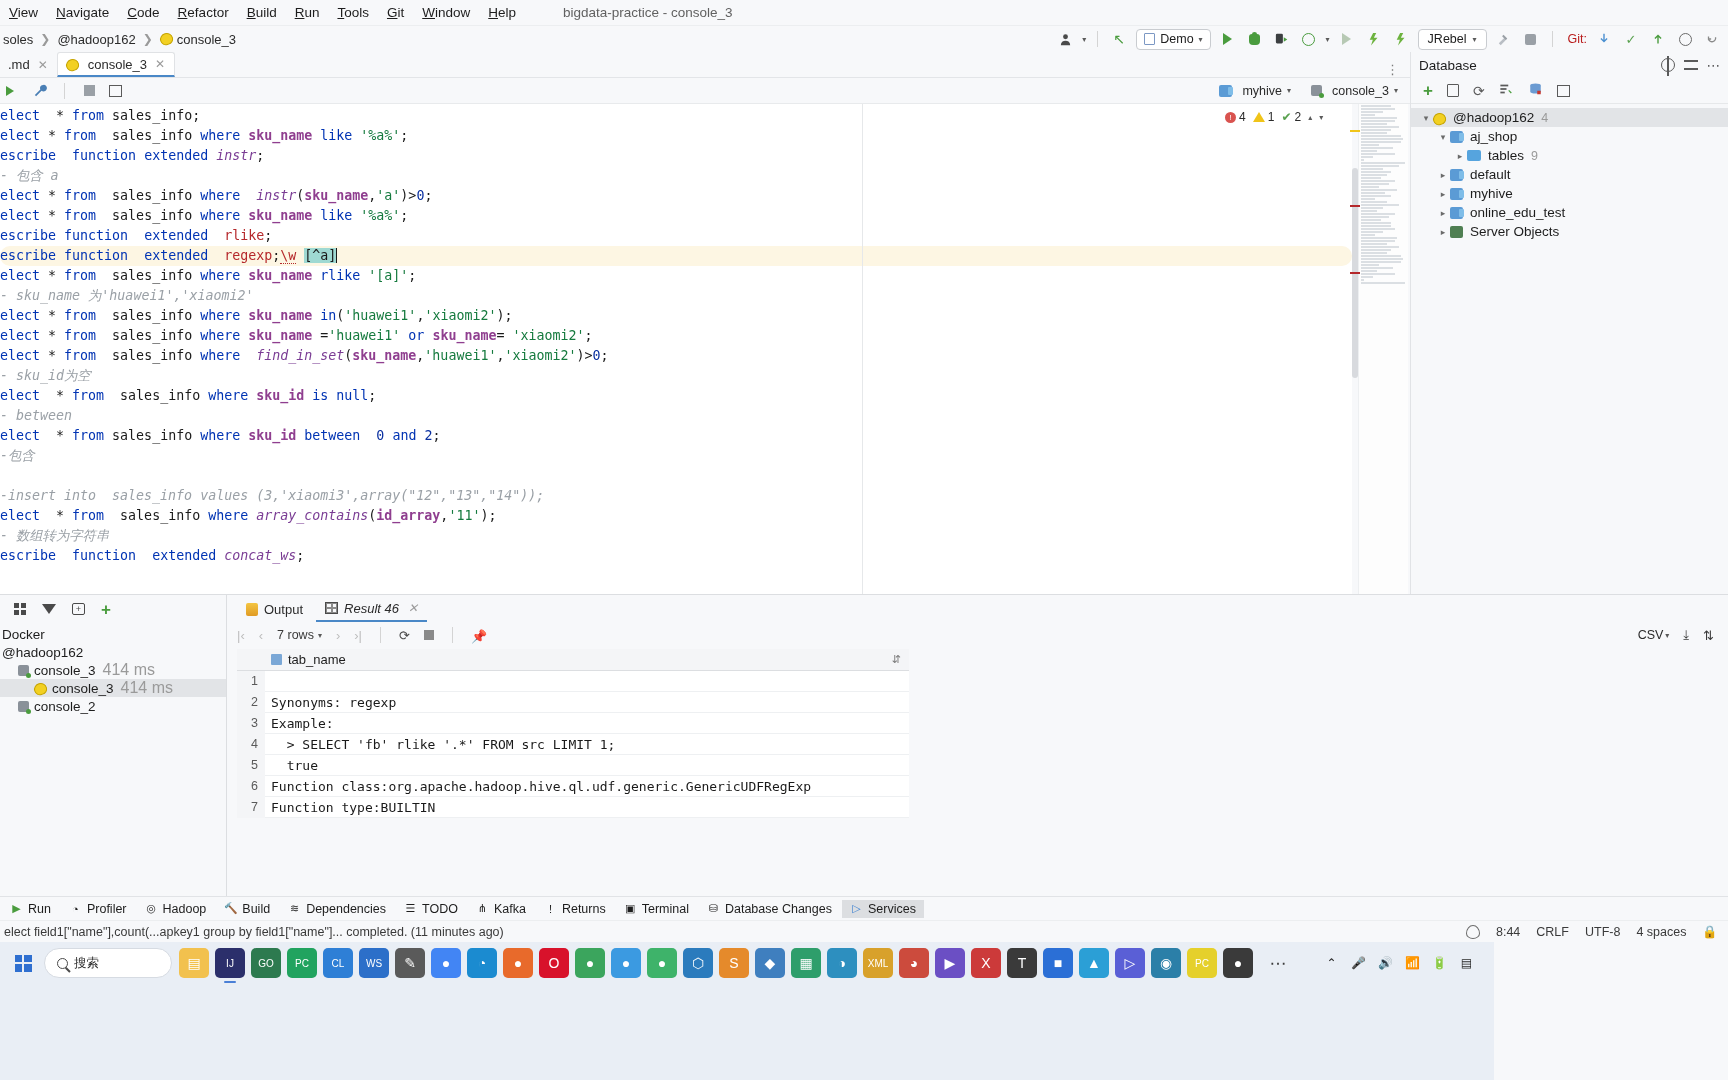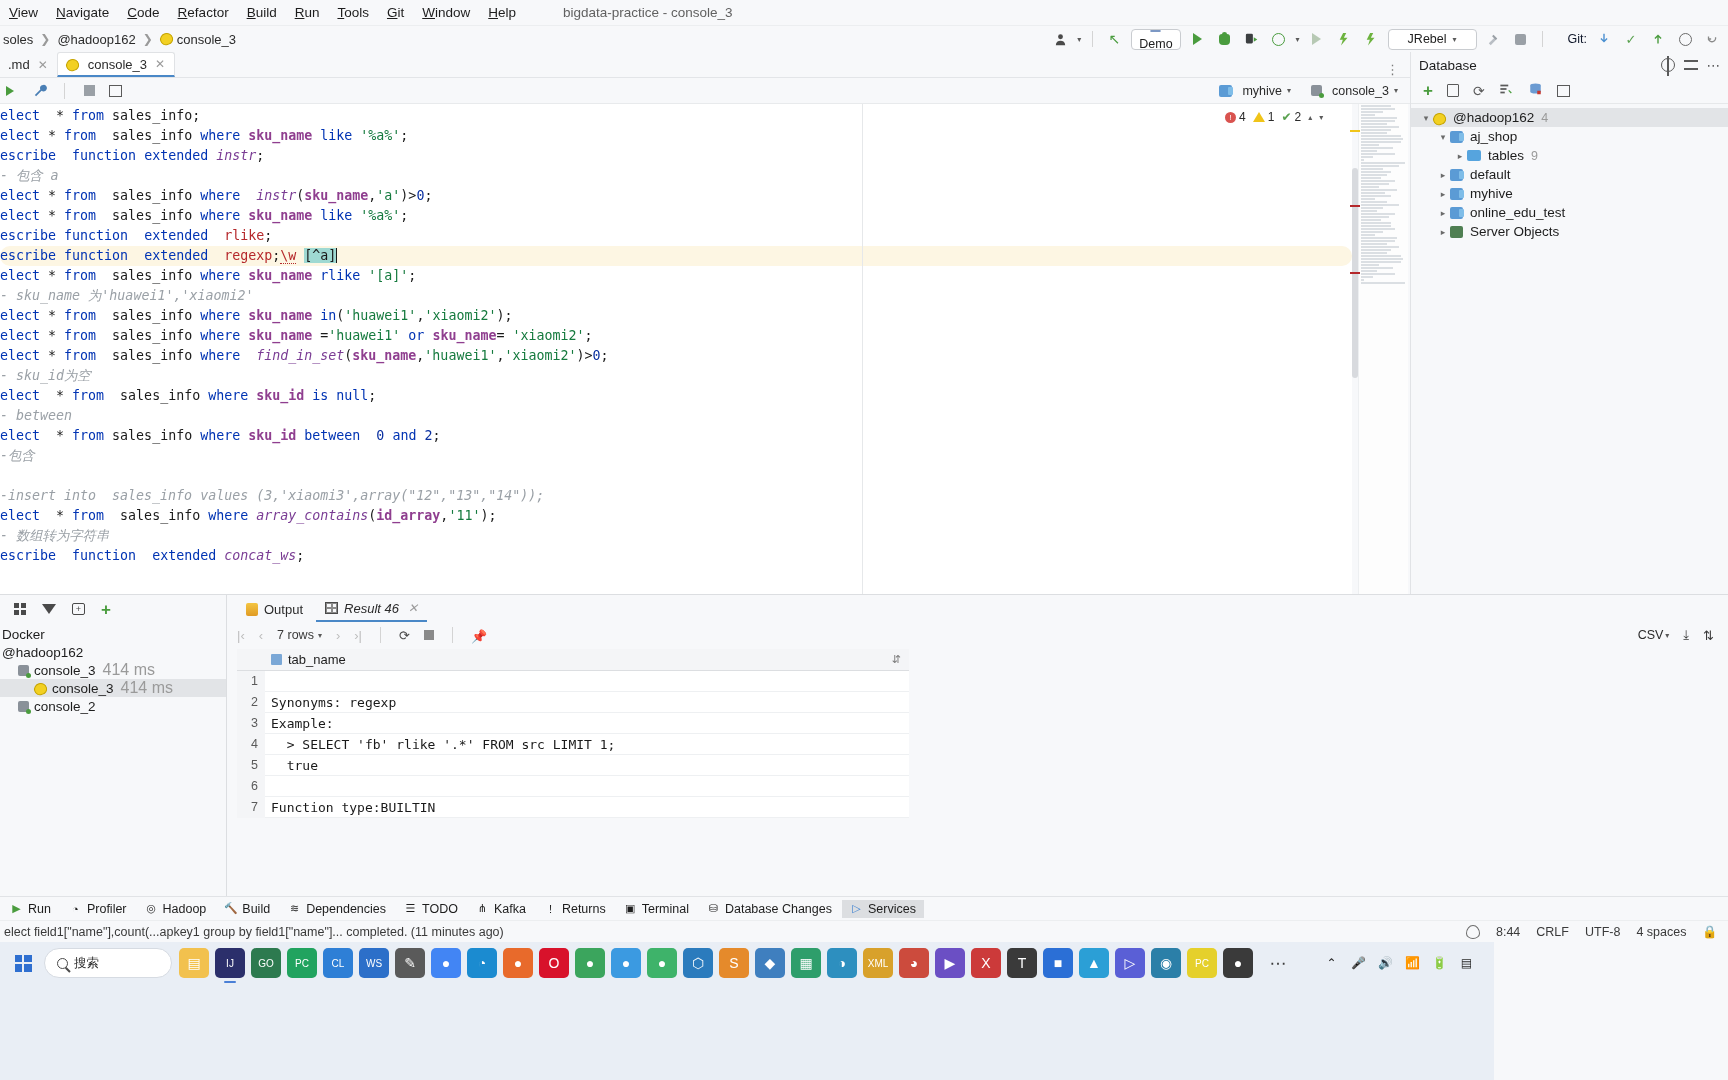--- a/index.html
+++ b/index.html
@@ -47,33 +47,33 @@
     padding-right: 6px;
   }
   .tbtn {
     display: inline-flex; align-items: center; justify-content: center;
     width: 20px; height: 20px; cursor: default;
   }
   .sepv { width: 1px; height: 16px; background: #d4d4d4; margin: 0 4px; }
   .runcfg {
     display: inline-flex; align-items: center; gap: 5px;
     border: 1px solid #c9ccd0; border-radius: 4px; background: #fff;
-    height: 21px; padding: 0 7px; font-size: 12.5px; color: #202020; flex-direction: column;
+    height: 21px; padding: 0 7px; font-size: 12.5px; color: #202020;
   }
   .runcfg .cfg-ico {
     width: 11px; height: 12px; background: #fff; border: 1.4px solid #7c98c4;
     border-radius: 1px; display: inline-block;
   }
   .caret { font-size: 8px; color: #5a5a5a; }
   .jrebel {
     display: inline-flex; align-items: center; gap: 6px;
     border: 1px solid #c9ccd0; border-radius: 4px; background: #fff;
-    height: 21px; padding: 0 19px; font-size: 12.5px; color: #202020;
-  }
-  .gitlbl { font-size: 12.5px; color: #0f172a; margin-left: 14px; }
+    height: 21px; padding: 0 9px; font-size: 12.5px; color: #202020;
+  }
+  .gitlbl { font-size: 12.5px; color: #b91c1c; margin-left: 4px; }
 
   
   .ico-play { width:0;height:0;border-left:9px solid #4a9c3e;border-top:6px solid transparent;border-bottom:6px solid transparent;}
   .ico-play.dim { border-left-color:#b7c9b4; }
   .ico-bug { width:11px;height:11px;background:#4a9c3e;border-radius:3px 3px 4px 4px; position:relative;}
   .ico-bug::before{content:"";position:absolute;top:-2px;left:3px;width:5px;height:4px;background:#4a9c3e;border-radius:50%;}
   .ico-bolt { width:13px;height:13px;background:#6db33f;clip-path:polygon(48% 0,20% 55%,44% 55%,30% 100%,80% 40%,52% 40%,72% 0);}
   .ico-stop { width:11px;height:11px;background:#9aa0a6;border-radius:2px;}
   .ico-check { color:#59a14f; font-size:13px; }
   .ico-arrow { color:#4a9c3e; font-size:14px; }
@@ -723,20 +723,21 @@
             <div class="grow">
               <span class="gnum">4</span>
               <span class="gcell">  &gt; SELECT 'fb' rlike '.*' FROM src LIMIT 1;</span>
             </div>
             <div class="grow">
               <span class="gnum">5</span>
               <span class="gcell">  true</span>
             </div>
             <div class="grow">
               <span class="gnum">6</span>
+              <span class="gcell">Function class:org.apache.hadoop.hive.ql.udf.generic.GenericUDFRegExp</span>
             </div>
             <div class="grow">
               <span class="gnum">7</span>
               <span class="gcell">Function type:BUILTIN</span>
             </div>
           </div>
       </div>
     </div>
   </div>
 

